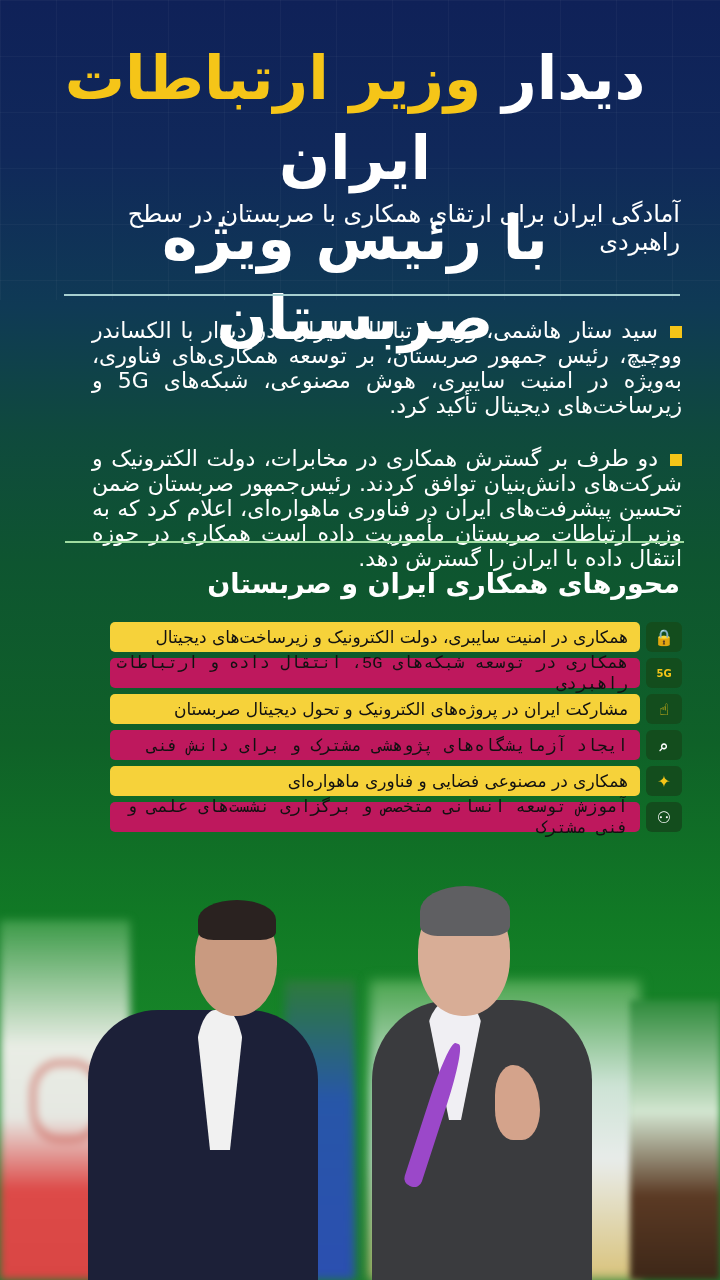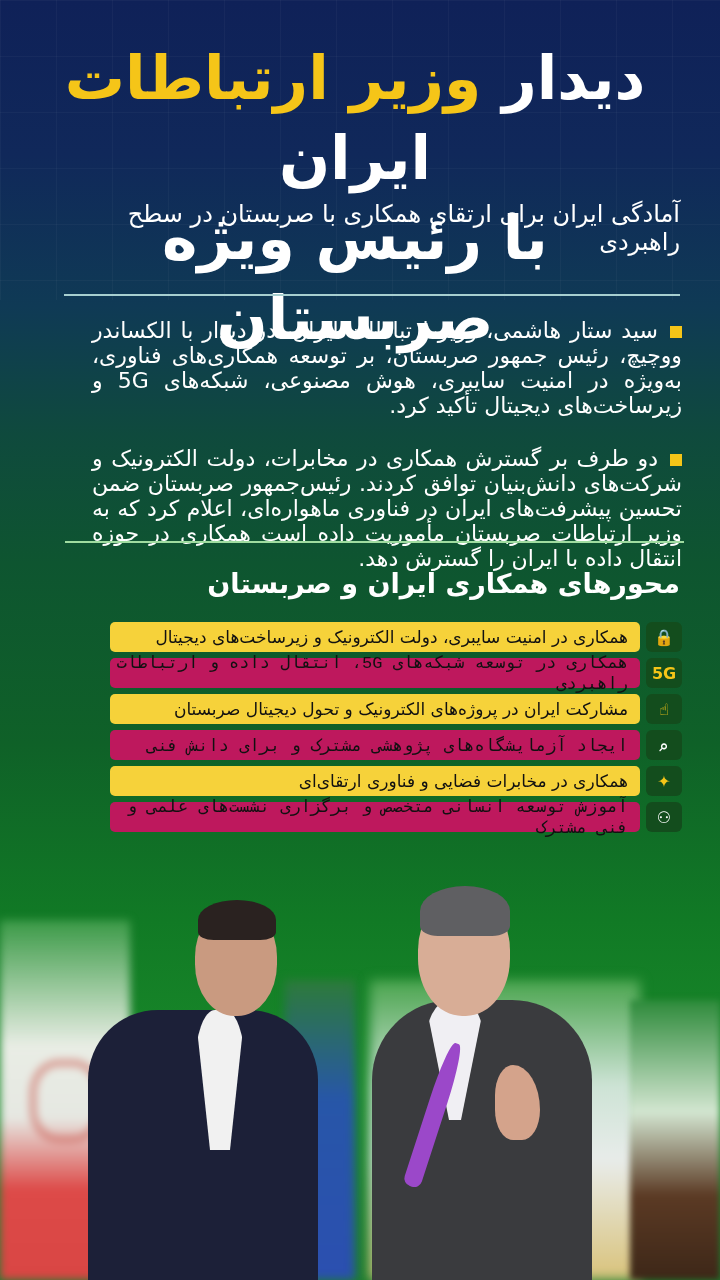--- a/index.html
+++ b/index.html
@@ -159,34 +159,34 @@
   <div class="divider d2"></div>
 
   <div class="section-title">محورهای همکاری ایران و صربستان</div>
 
   <div class="axes">
     <div class="axis-row">
       <div class="axis-icon">🔒</div>
       <div class="axis-bar yellow">همکاری در امنیت سایبری، دولت الکترونیک و زیرساخت‌های دیجیتال</div>
     </div>
     <div class="axis-row">
-      <div class="axis-icon" style="font-size:16px;">5G</div>
+      <div class="axis-icon" style="font-size:10px;">5G</div>
       <div class="axis-bar white">همکاری در توسعه شبکه‌های 5G، انتقال داده و ارتباطات راهبردی</div>
     </div>
     <div class="axis-row">
       <div class="axis-icon">☝</div>
       <div class="axis-bar yellow">مشارکت ایران در پروژه‌های الکترونیک و تحول دیجیتال صربستان</div>
     </div>
     <div class="axis-row">
       <div class="axis-icon" style="color:#fff;">⌕</div>
       <div class="axis-bar white">ایجاد آزمایشگاه‌های پژوهشی مشترک و برای دانش فنی</div>
     </div>
     <div class="axis-row">
       <div class="axis-icon">✦</div>
-      <div class="axis-bar yellow">همکاری در مخابرات فضایی و فناوری ارتقای‌ای</div>
+      <div class="axis-bar yellow">همکاری در مصنوعی فضایی و فناوری ماهواره‌ای</div>
     </div>
     <div class="axis-row">
       <div class="axis-icon" style="color:#fff;">⚇</div>
       <div class="axis-bar white">آموزش توسعه انسانی متخصص و برگزاری نشست‌های علمی و فنی مشترک</div>
     </div>
   </div>
 </div>
 
 <div class="photo">
   <div class="flag-ir">

